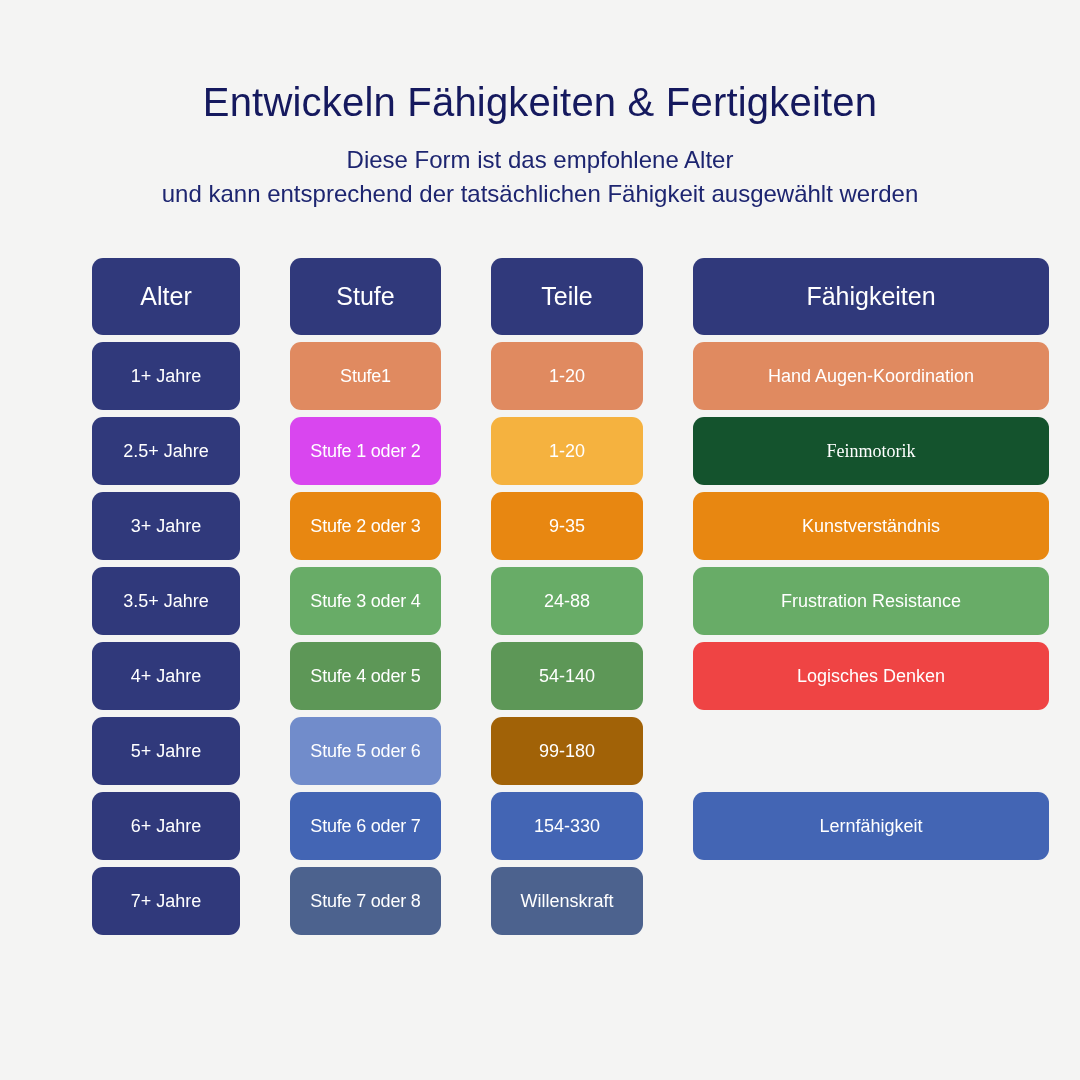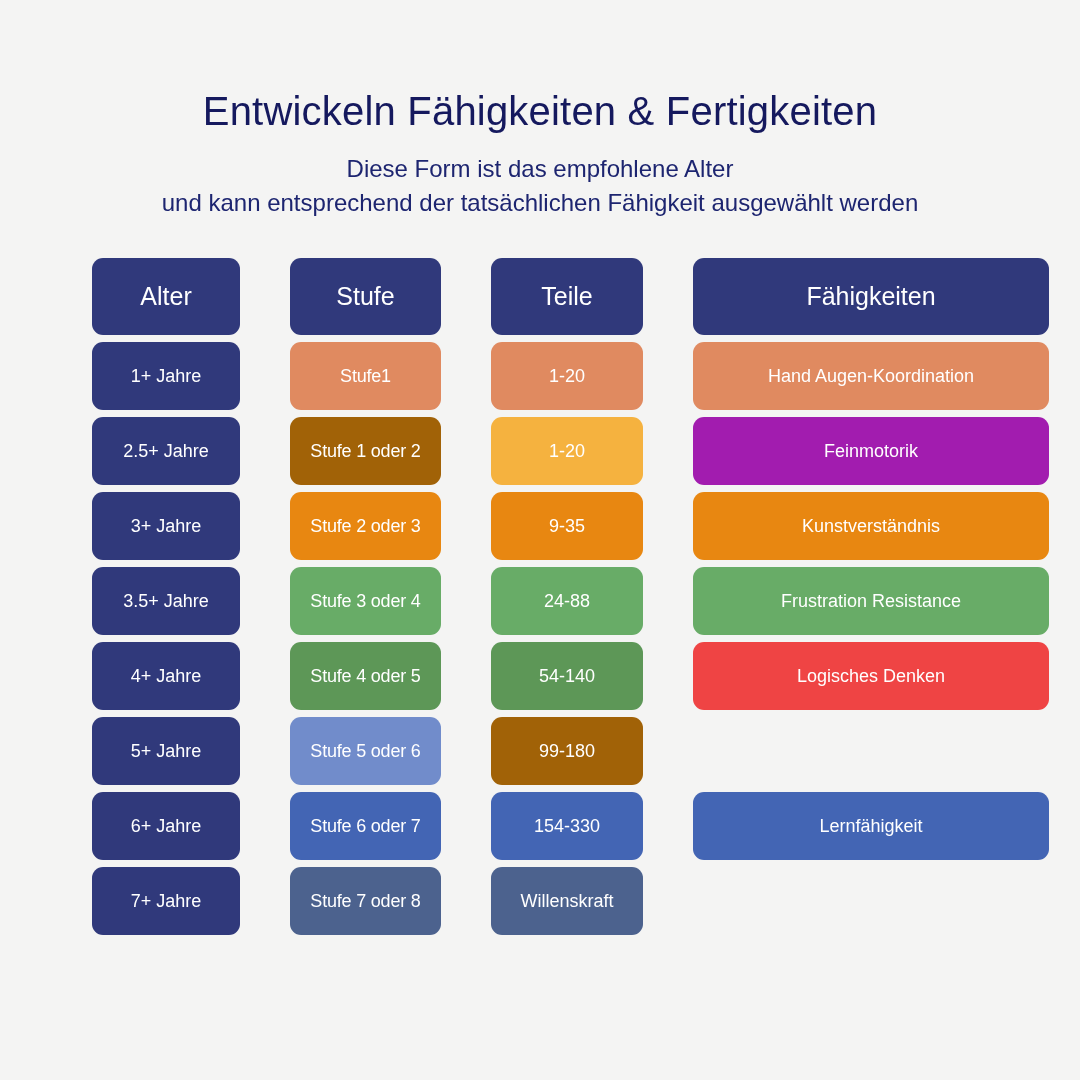--- a/index.html
+++ b/index.html
@@ -24,21 +24,21 @@
   .heading {
     padding-top: 78px;
     text-align: center;
   }
   .title {
     font-size: 40px;
     color: #15195e;
     letter-spacing: 0.2px;
     line-height: 1.15;
     font-weight: 400;
-    margin: 10px;
+    margin: 1px;
   }
   .subtitle {
     margin: 18px auto 0 auto;
     font-size: 24px;
     color: #1d2570;
     line-height: 1.42;
     font-weight: 400;
     width: 960px;
   }
   .subtitle .sub-line {
@@ -116,23 +116,23 @@
 
     <div class="row row-data">
       <div class="cell cell-age">1+ Jahre</div>
       <div class="cell cell-stage" style="background: rgb(224, 138, 96);">Stufe1</div>
       <div class="cell" style="background: rgb(224, 138, 96);">1-20</div>
       <div class="cell" style="background: rgb(224, 138, 96);">Hand Augen-Koordination</div>
     </div>
 
     <div class="row row-data">
       <div class="cell cell-age">2.5+ Jahre</div>
-      <div class="cell cell-stage" style="background: #a16207;">Stufe 1 oder 2</div>
+      <div class="cell cell-stage" style="background: #d946ef;">Stufe 1 oder 2</div>
       <div class="cell" style="background: rgb(245, 178, 63);">1-20</div>
-      <div class="cell" style="background: #a21caf;">Feinmotorik</div>
+      <div class="cell" style="background: #14532d; font-family: Liberation Serif, serif;">Feinmotorik</div>
     </div>
 
     <div class="row row-data">
       <div class="cell cell-age">3+ Jahre</div>
       <div class="cell cell-stage" style="background: rgb(232, 135, 17);">Stufe 2 oder 3</div>
       <div class="cell" style="background: rgb(232, 135, 17);">9-35</div>
       <div class="cell" style="background: rgb(232, 135, 17);">Kunstverständnis</div>
     </div>
 
     <div class="row row-data">

